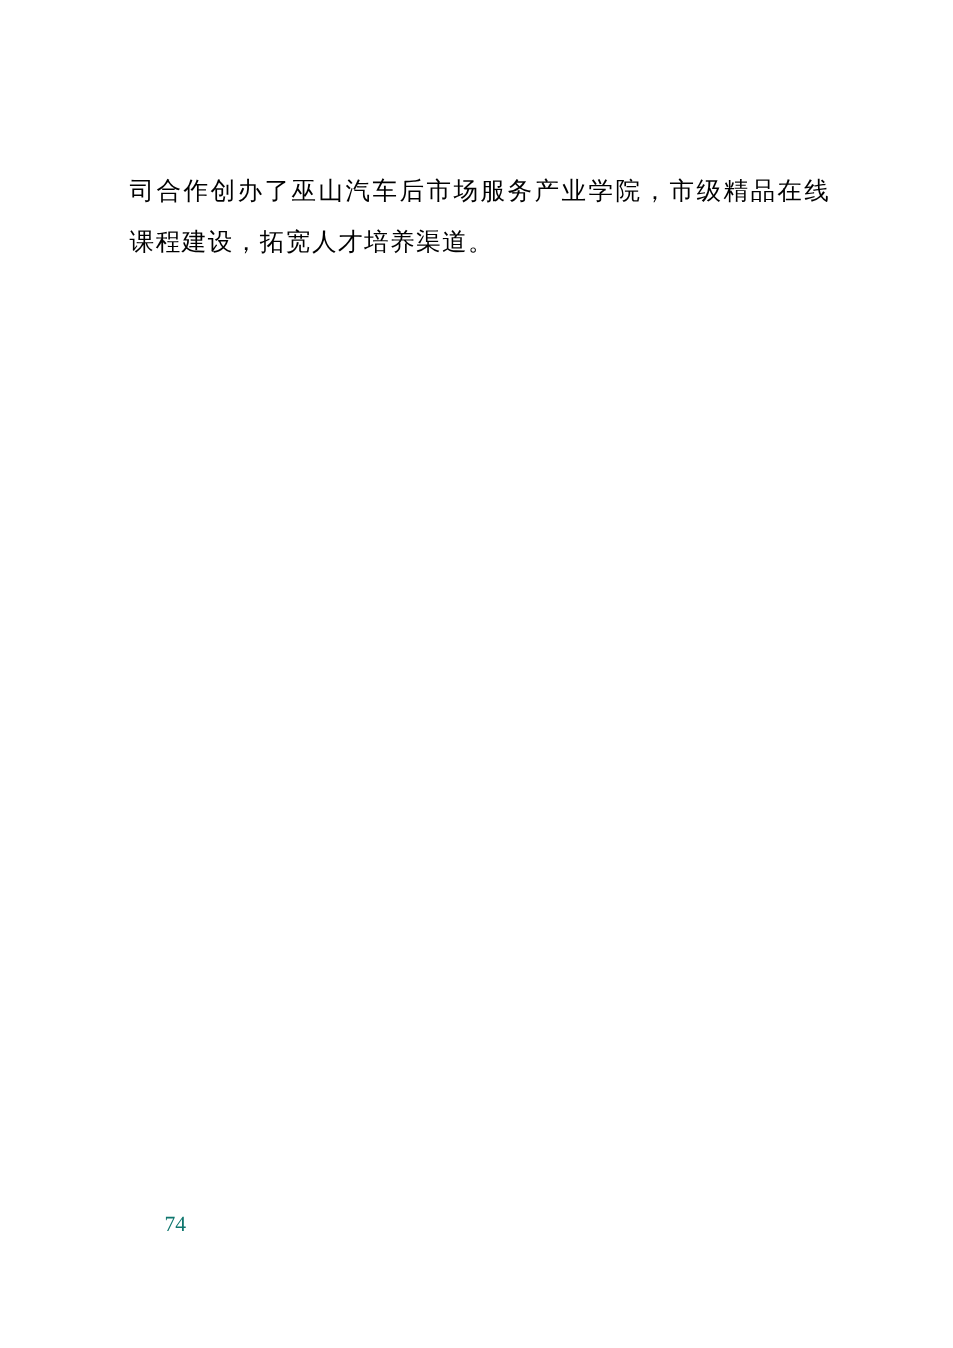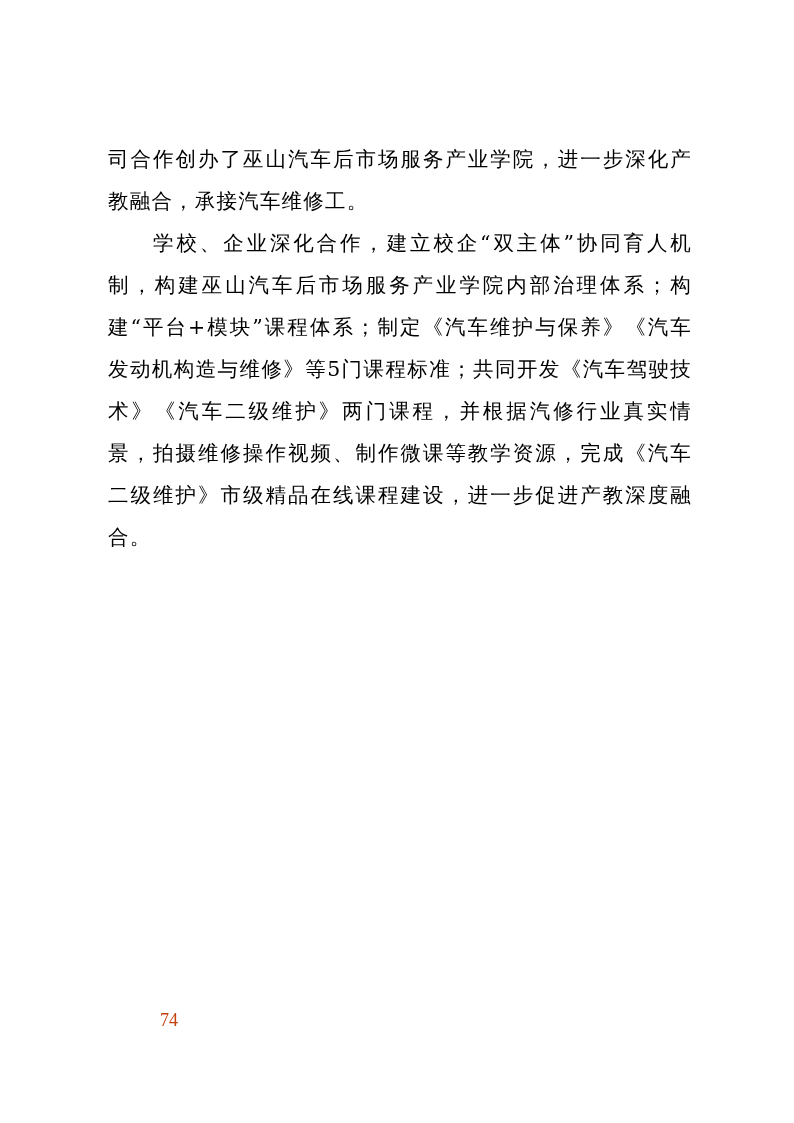--- a/index.html
+++ b/index.html
@@ -28,28 +28,27 @@
       text-align: justify;
       text-align-last: left;
       letter-spacing: 1.2px;
       word-break: break-all;
     }
     .para.indent {
       text-indent: 2.2em;
     }
     .page-number {
       position: absolute;
-      left: 160px;
+      left: 137px;
       top: 1010px;
       font-family: "Liberation Serif", "DejaVu Serif", serif;
       font-size: 18px;
-      color: #c2410c;
+      color: #0f766e;
     }
   </style>
 </head>
 <body>
 
 <div class="page-body">
-  <p class="para">司合作创办了巫山汽车后市场服务产业学院，进一步深化产教融合，承接汽车维修工。</p>
-  <p class="para indent">学校、企业深化合作，建立校企“双主体”协同育人机制，构建巫山汽车后市场服务产业学院内部治理体系；构建“平台+模块”课程体系；制定《汽车维护与保养》《汽车发动机构造与维修》等5门课程标准；共同开发《汽车驾驶技术》《汽车二级维护》两门课程，并根据汽修行业真实情景，拍摄维修操作视频、制作微课等教学资源，完成《汽车二级维护》市级精品在线课程建设，进一步促进产教深度融合。</p>
+  <p class="para">司合作创办了巫山汽车后市场服务产业学院，市级精品在线课程建设，拓宽人才培养渠道。</p>
 </div>
 
 <div class="page-number">74</div>
 
 </body></html>

